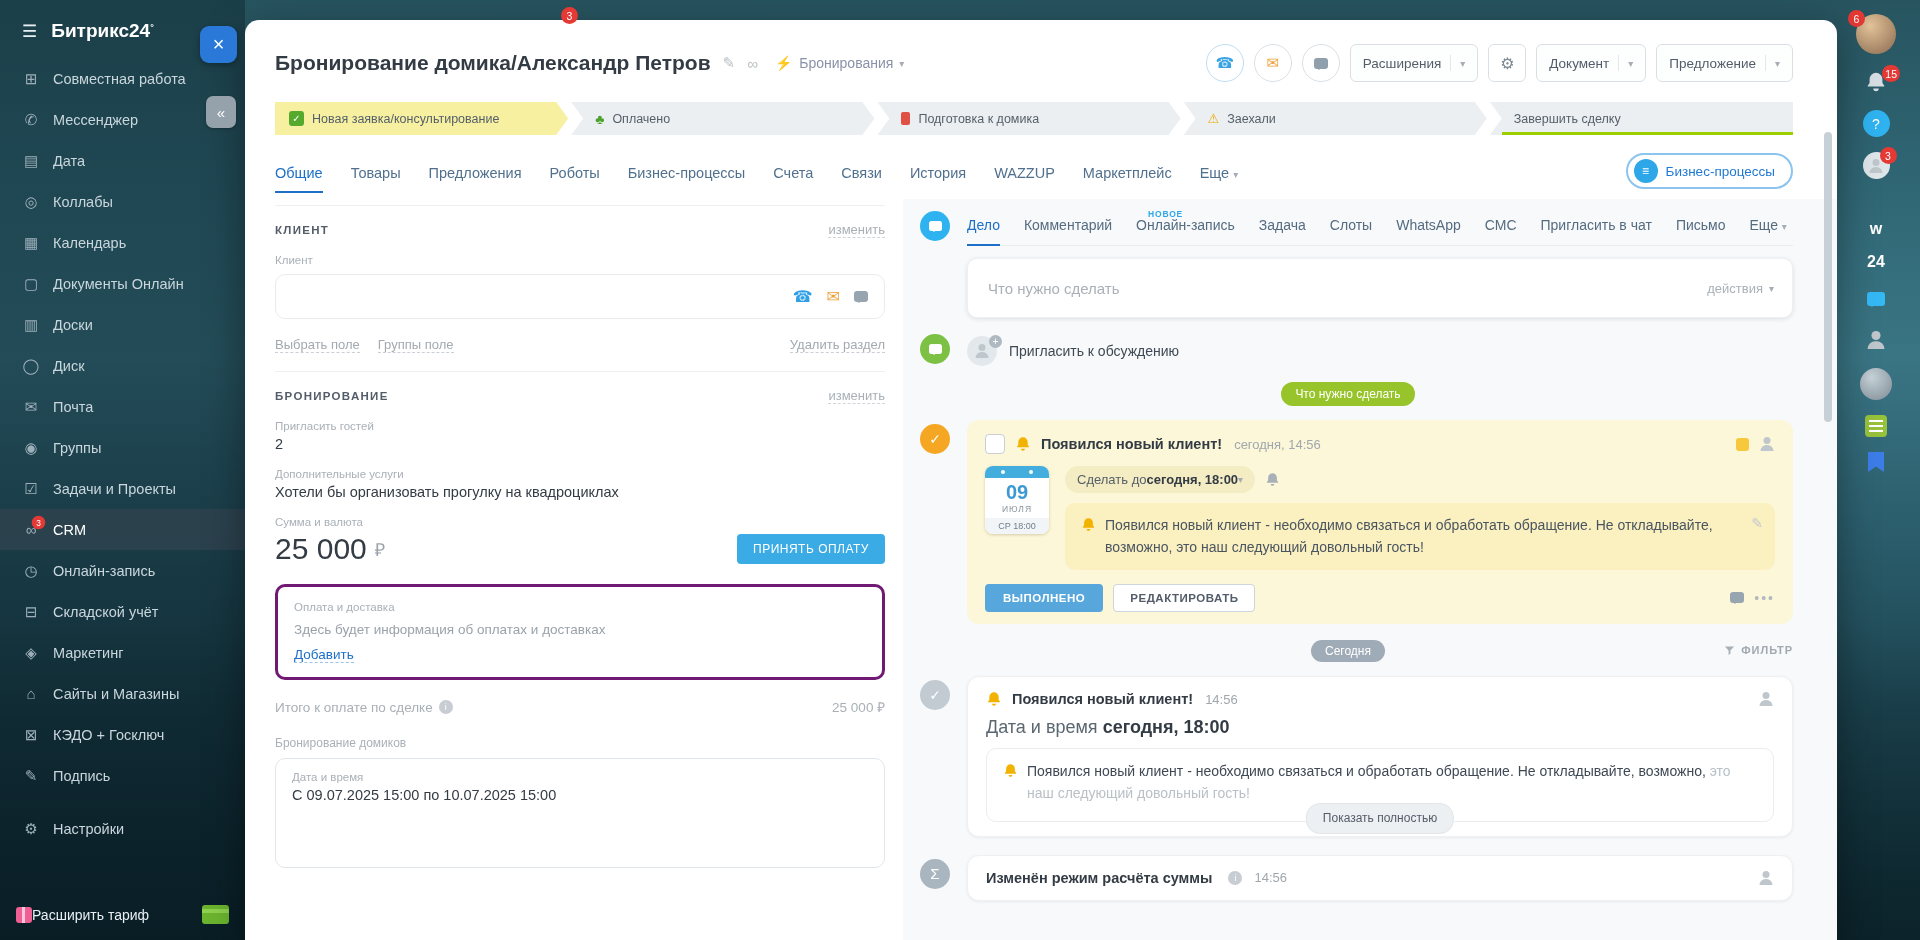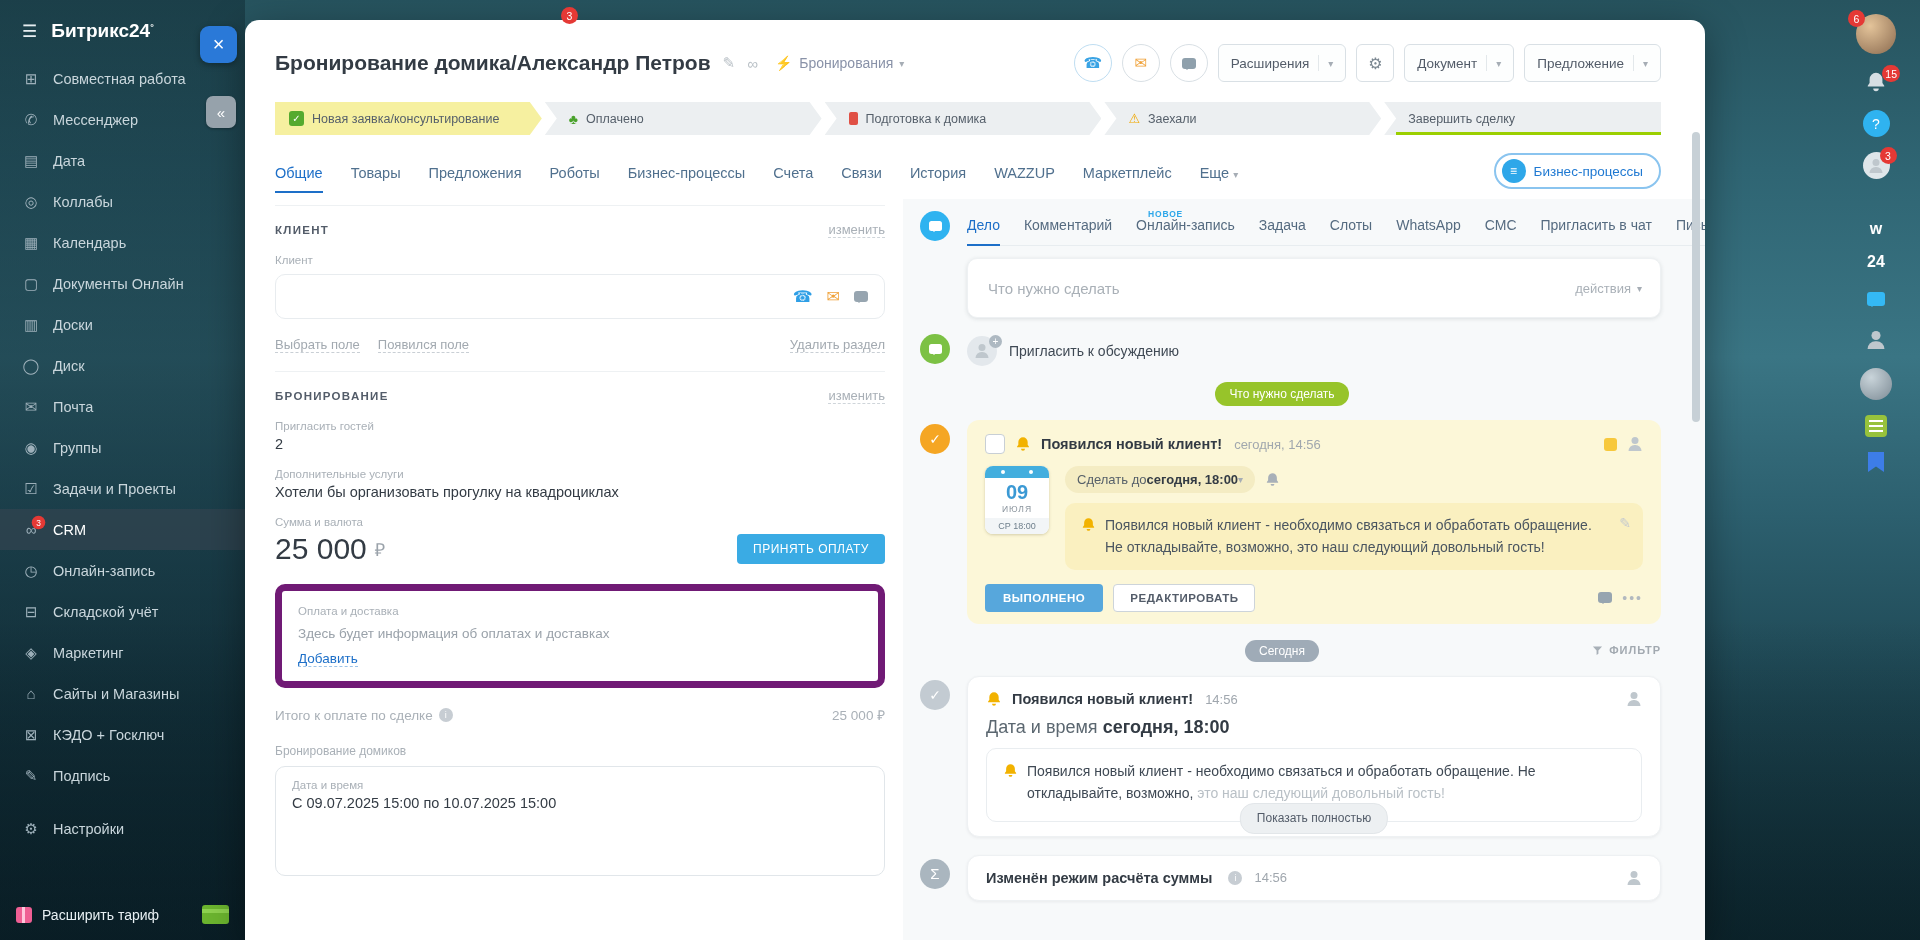--- a/index.html
+++ b/index.html
@@ -21,36 +21,36 @@
   .burger{font-size:17px;color:#e6edf0;cursor:pointer;}
   .logo{font-size:19px;font-weight:bold;color:#fff;}
   .logo sup{font-size:9px;}
   .sb-items{margin-top:4px;}
   .sb-item{display:flex;align-items:center;gap:13px;padding:0 22px;height:41px;font-size:14.5px;
     color:#c9d6dc;cursor:pointer;position:relative;white-space:nowrap;}
   .sb-item.active{background:rgba(44,66,78,.92);color:#fff;}
   .sb-ico{width:18px;text-align:center;font-size:15px;color:#9db0ba;flex:none;}
   .sb-badge{position:absolute;left:30px;top:5px;transform:scale(.8);}
   .settings-gap{margin-top:12px;}
-  .sb-bottom{position:absolute;bottom:16px;left:0;right:0;display:flex;align-items:center;gap:10px;padding:0 16px;cursor:pointer;}
+  .sb-bottom{position:absolute;bottom:16px;left:0;right:0;display:flex;align-items:center;padding:0 16px;cursor:pointer;}
   .gift{width:16px;height:16px;background:#ef5f94;border-radius:3px;position:relative;flex:none;}
   .gift::after{content:"";position:absolute;left:6px;top:0;bottom:0;width:3px;background:#ffc7dd;}
   .sb-bottom .up-label{font-size:14px;color:#e8f0f3;flex:1;}
   .card-ico{width:27px;height:19px;background:#6cb52f;border-radius:3px;position:relative;flex:none;}
   .card-ico::after{content:"";position:absolute;left:0;right:0;top:4px;height:4px;background:#8ed24f;}
 
   .collapse-btn{position:absolute;left:206px;top:96px;width:30px;height:32px;background:#96a2ab;
     border-radius:7px;color:#fff;display:flex;align-items:center;justify-content:center;font-size:15px;
     z-index:4;box-shadow:0 1px 3px rgba(0,0,0,.3);cursor:pointer;}
   .close-btn{position:absolute;left:200px;top:26px;width:37px;height:37px;background:#2a79d8;border-radius:9px;
     color:#fff;display:flex;align-items:center;justify-content:center;font-size:20px;z-index:5;
     box-shadow:0 2px 6px rgba(0,0,0,.35);cursor:pointer;}
 
   
-  .card{position:absolute;left:245px;top:20px;width:1460px;height:920px;background:#fff;
+  .card{position:absolute;left:245px;top:20px;width:1592px;height:920px;background:#fff;
     border-radius:14px 14px 0 0;box-shadow:0 10px 40px rgba(0,0,0,.4);z-index:3;overflow:hidden;
     display:flex;flex-direction:column;}
   .card-scrollbar{position:absolute;right:5px;top:112px;width:8px;height:290px;background:#c7d0d6;border-radius:4px;}
 
   .deal-header{display:flex;align-items:center;padding:24px 44px 0 30px;flex:none;}
   .deal-title{font-size:21px;font-weight:700;color:#333b44;margin:0;}
   .hicon{color:#b9c0c6;font-size:15px;margin-left:12px;cursor:pointer;}
   .pipeline-tag{margin-left:18px;display:flex;align-items:center;gap:6px;color:#8992a8;font-size:14px;cursor:pointer;}
   .bolt{color:#f2b200;font-size:14px;}
   .chev{font-size:10px;color:#a6adb5;}
@@ -115,21 +115,21 @@
 
   .links-row{display:flex;gap:18px;margin:18px 0 18px;font-size:13px;color:#a2a9b0;}
   .link-dashed{border-bottom:1px dashed #c9cfd5;cursor:pointer;}
   .ml-auto{margin-left:auto;}
 
   .amount-row{display:flex;align-items:center;margin-top:4px;}
   .amount{font-size:30px;color:#333b44;}
   .rub{font-size:18px;color:#9aa2aa;margin-left:8px;}
   .pay-btn{margin-left:auto;background:#3aabe4;color:#fff;font-size:12px;font-weight:400;letter-spacing:.5px;
     padding:8px 16px;border-radius:4px;border:none;cursor:pointer;font-family:inherit;}
-  .pay-box{border:7px solid #701a75;border-radius:10px;padding:14px 16px;margin-top:18px;}
+  .pay-box{border:3px solid #701a75;border-radius:10px;padding:14px 16px;margin-top:18px;}
   .pay-hint{font-size:13.5px;color:#9aa2aa;margin-top:9px;}
   .add-link{display:inline-block;font-size:13.5px;color:#1d6fc8;border-bottom:1px dashed #9cc3e8;margin-top:10px;cursor:pointer;}
   .total-row{display:flex;align-items:center;margin-top:18px;font-size:13.5px;color:#a9b0b7;}
   .info-i{width:14px;height:14px;border-radius:50%;background:#c7cdd3;color:#fff;font-size:9px;font-style:normal;
     display:inline-flex;align-items:center;justify-content:center;margin-left:6px;flex:none;}
   .houses-label{font-size:12px;color:#a9b0b7;margin-top:20px;}
   .dt-box{border:1px solid #e1e6ea;border-radius:10px;padding:12px 16px;margin-top:8px;height:110px;box-sizing:border-box;}
 
   
   .tl-row{display:flex;}
@@ -428,21 +428,21 @@
         <div class="field-label">Клиент</div>
         <div class="client-box">
           <div class="cb-icons">
             <span class="ci phone">☎</span>
             <span class="ci mail">✉</span>
             <span class="ci chat"><span class="bubble"></span></span>
           </div>
         </div>
         <div class="links-row">
           <span class="link-dashed">Выбрать поле</span>
-          <span class="link-dashed">Появился поле</span>
+          <span class="link-dashed">Группы поле</span>
           <span class="link-dashed ml-auto">Удалить раздел</span>
         </div>
       </div>
 
       <div class="section">
         <div class="sec-head">
           <span>БРОНИРОВАНИЕ</span>
           <span class="sec-edit">изменить</span>
         </div>
         <div class="field-label">Пригласить гостей</div>

